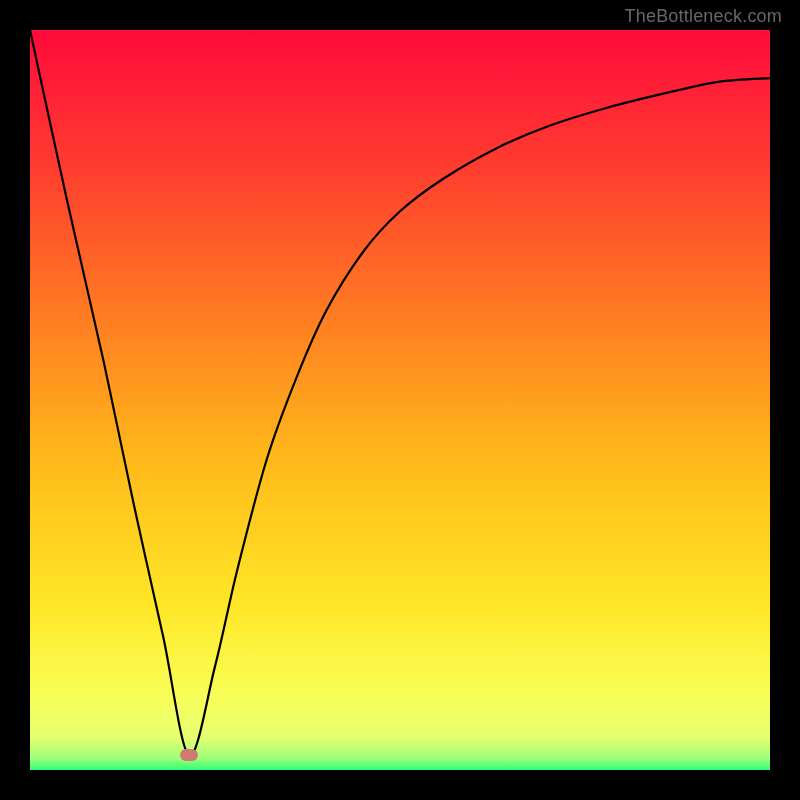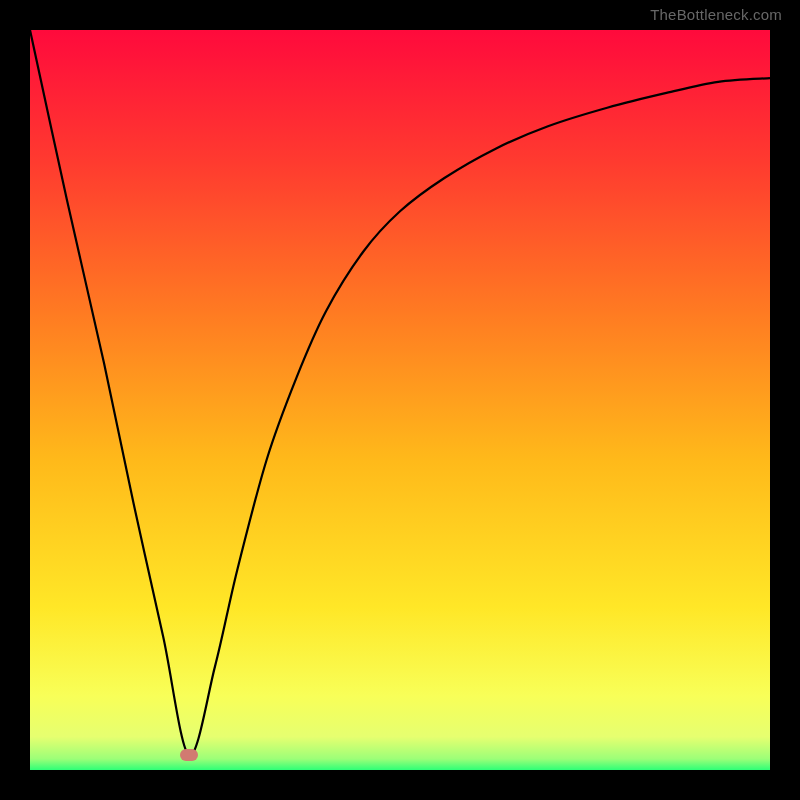--- a/index.html
+++ b/index.html
@@ -22,21 +22,21 @@
     top: 30px;
     width: 740px;
     height: 740px;
     
   }
   .watermark {
     position: absolute;
     top: 6px;
     right: 18px;
     color: #676767;
-    font-size: 15px;
+    font-size: 18px;
     font-weight: 400;
     letter-spacing: 0.2px;
   }
   svg.curve {
     position: absolute;
     left: 0;
     top: 0;
     width: 740px;
     height: 740px;
     overflow: visible;

